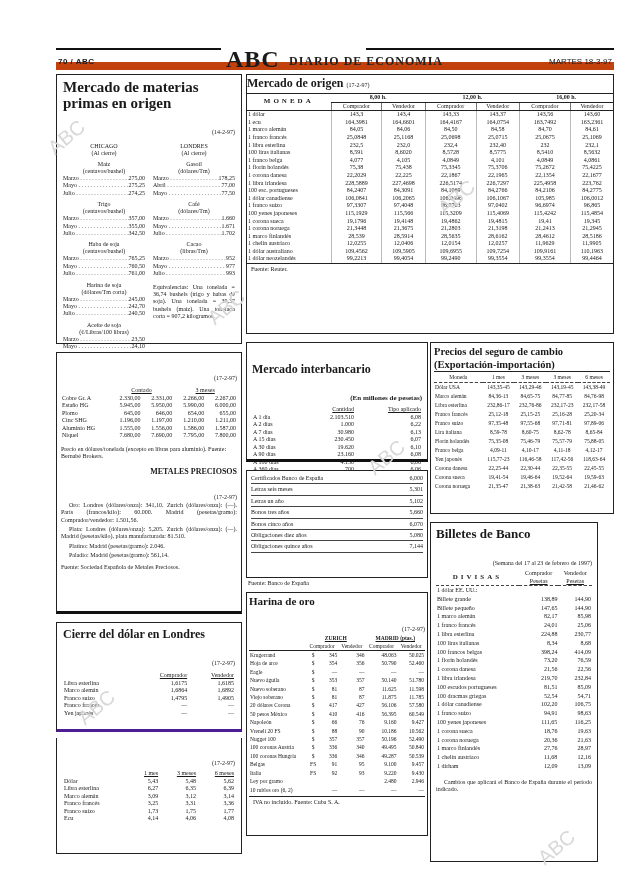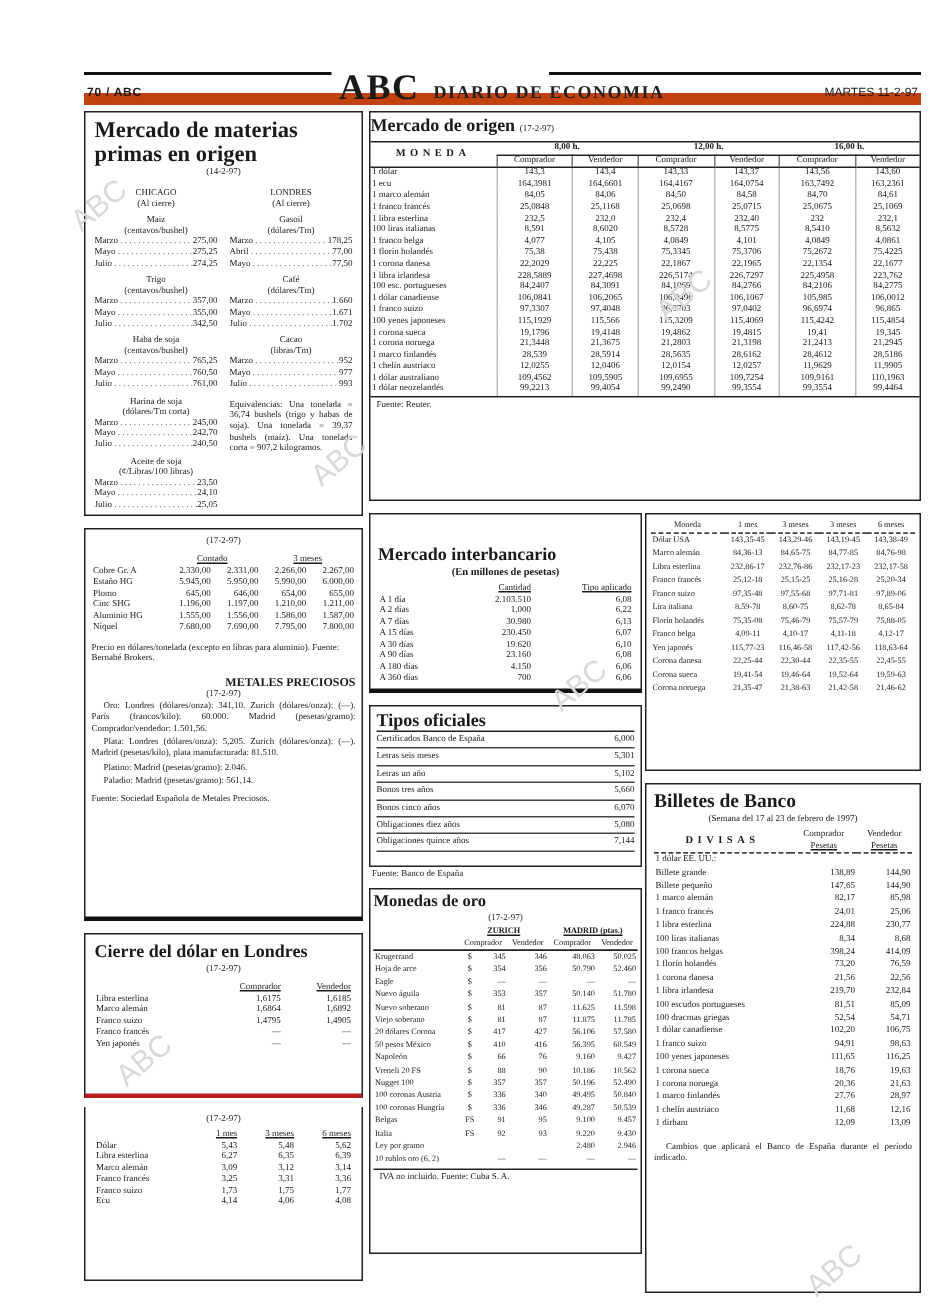--- a/index.html
+++ b/index.html
@@ -14,21 +14,21 @@
   }
   .masthead .pg { position: absolute; left: 2px; top: 11px; font-family: "Liberation Sans", sans-serif; font-size: 8px; font-weight: bold; letter-spacing: 0.5px; }
   .masthead .logo { position: absolute; left: 170px; top: 0px; font-size: 24px; font-weight: bold; letter-spacing: 1px; }
   .masthead .sub { position: absolute; left: 233px; top: 8px; font-size: 12px; font-weight: bold; letter-spacing: 1px; font-variant: small-caps; color: #222; }
   .masthead .date { position: absolute; right: 2px; top: 11px; font-family: "Liberation Sans", sans-serif; font-size: 8px; }
   .masthead .rule-l { position: absolute; left: 0; top: 2px; width: 165px; border-top: 2px solid #111; }
   .masthead .rule-r { position: absolute; left: 310px; top: 2px; width: 248px; border-top: 2px solid #111; }
 
   .box { position: absolute; border: 1px solid #222; background: #fff; }
   .ttl { text-align: left; font-weight: bold; }
-  .date-s { text-align: center; font-size: 6px; margin-top: 1px; }
+  .date-s { text-align: right; font-size: 6px; margin-top: 18px; }
   .small { font-size: 6px; line-height: 7.6px; }
   .row { display: flex; justify-content: space-between; font-size: 6px; line-height: 7.4px; }
   .lbl { flex: 1; overflow: hidden; white-space: nowrap; }
   .lbl::after { content: " . . . . . . . . . . . . . . . . . . . . . . . ."; color: #555; }
   .num { text-align: right; white-space: nowrap; }
   .grp-h { text-align: center; font-size: 6px; line-height: 7px; margin-top: 4px; }
 
   
   #materias { left: 0; top: 28px; width: 186px; height: 270px; padding: 4px 6px; }
   #materias .ttl { font-size: 15px; line-height: 16px; }
@@ -41,21 +41,21 @@
   #metales .ttl { font-size: 13px; }
   table { border-collapse: collapse; width: 100%; }
   td, th { font-size: 6px; line-height: 7.5px; padding: 0 1px; font-weight: normal; white-space: nowrap; }
   th { text-decoration: underline; }
   .r { text-align: right; }
   .c { text-align: center; }
   .prec-ttl { text-align: right; font-size: 8px; font-weight: bold; margin-top: 6px; }
   .para { font-size: 6px; line-height: 7.4px; text-indent: 8px; text-align: justify; margin-top: 2px; }
 
   
-  #cierre { left: 0; top: 576px; width: 186px; height: 110px; padding: 4px 6px; border-bottom: 3px solid #b91c1c; }
+  #cierre { left: 0; top: 576px; width: 186px; height: 110px; padding: 4px 6px; border-bottom: 3px solid #4c1d95; }
   #cierre .ttl { font-size: 12px; }
 
   
   #euro { left: 0; top: 692px; width: 186px; height: 116px; padding: 4px 6px; border-left: 1px solid #222; border-right: 1px solid #222; border-top: 0; border-bottom: 1px solid #222; }
   #euro .ttl { font-size: 13px; }
 
   
   #divisas { left: 190px; top: 28px; width: 368px; height: 260px; border: 1px solid #222; }
   #divisas .ttl { font-size: 12px; line-height: 16px; border-bottom: 1px solid #222; }
   #divisas .ttl small { font-size: 6px; font-weight: normal; }
@@ -82,38 +82,38 @@
   #oro td { font-size: 5.5px; line-height: 8.4px; }
   #oro th { font-size: 5.5px; text-decoration: none; }
 
   
   #seguro { left: 374px; top: 296px; width: 184px; height: 172px; padding: 2px 3px; }
   #seguro .ttl { font-size: 10.5px; line-height: 13px; border-bottom: 1px solid #222; }
   #seguro td { font-size: 5.5px; line-height: 9px; }
   #seguro th { font-size: 5.5px; text-decoration: none; border-bottom: 1px dashed #444; line-height: 10px; }
 
   
-  #billetes { left: 374px; top: 476px; width: 184px; height: 340px; padding: 3px 5px; }
+  #billetes { left: 374px; top: 476px; width: 168px; height: 340px; padding: 3px 5px; }
   #billetes .ttl { font-size: 13px; line-height: 16px; }
   #billetes td { font-size: 6px; line-height: 8.8px; }
 
   .wm { position: absolute; font-family: "Liberation Sans", sans-serif; font-size: 20px; color: #d8d8d8; transform: rotate(-40deg); pointer-events: none; }
 </style>
 </head>
 <body>
 
 <div class="page">
 
   <div class="masthead">
     <div class="rule-l"></div>
     <div class="rule-r"></div>
     <span class="pg">70 / ABC</span>
     <span class="logo">ABC</span>
     <span class="sub">DIARIO DE ECONOMIA</span>
-    <span class="date">MARTES 11-2-97</span>
+    <span class="date">MARTES 18-3-97</span>
   </div>
 
   <div class="box" id="materias">
     <div class="ttl">Mercado de materias primas en origen</div>
     <div class="date-s">(14-2-97)</div>
     <div class="cols2">
       <div id="chicago-col">
         <div class="grp-h">CHICAGO</div>
         <div class="grp-h" style="margin-top:0">(Al cierre)</div>
       <div class="grp-h">Maiz</div>
@@ -653,21 +653,20 @@
           <tr>
             <td>A 360 días</td>
             <td class="r">700</td>
             <td class="r">6,06</td>
           </tr>
         </tbody>
     </table>
   </div>
 
   <div class="box" id="tipos">
-    <div class="ttl">Tipos oficiales</div>
     <div id="tipos-body">
         <div class="trow">
           <span>Certificados Banco de España</span>
           <span>6,000</span>
         </div>
         <div class="trow">
           <span>Letras seis meses</span>
           <span>5,301</span>
         </div>
         <div class="trow">
@@ -688,21 +687,21 @@
         </div>
         <div class="trow">
           <span>Obligaciones quince años</span>
           <span>7,144</span>
         </div>
       </div>
   </div>
   <div class="src" style="left:192px;top:534px">Fuente: Banco de España</div>
 
   <div class="box" id="oro">
-    <div class="ttl">Monedas de oro</div>
+    <div class="ttl">Harina de oro</div>
     <div class="date-s">(17-2-97)</div>
     <table style="margin-top:3px">
       <thead>
         <tr>
           <th></th>
           <th colspan="3" class="c" style="font-weight:bold;text-decoration:underline">ZURICH</th>
           <th colspan="2" class="c" style="font-weight:bold;text-decoration:underline">MADRID (ptas.)</th>
         </tr>
         <tr style="border-bottom:1px solid #222">
           <th></th>
@@ -848,20 +847,24 @@
             <td class="r">—</td>
             <td class="r">—</td>
             <td class="r">—</td>
           </tr>
         </tbody>
     </table>
     <div class="fuente" style="margin-top:2px">IVA no incluido. Fuente: Cuba S. A.</div>
   </div>
 
   <div class="box" id="seguro">
+    <div class="ttl">
+      <div>Precios del seguro de cambio</div>
+      <div>(Exportación-importación)</div>
+    </div>
     <table>
       <thead>
           <tr>
         <th class="c">Moneda</th>
         <th class="c">1 mes</th>
         <th class="c">3 meses</th>
         <th class="c">3 meses</th>
         <th class="c">6 meses</th>
       </tr>
         </thead>

